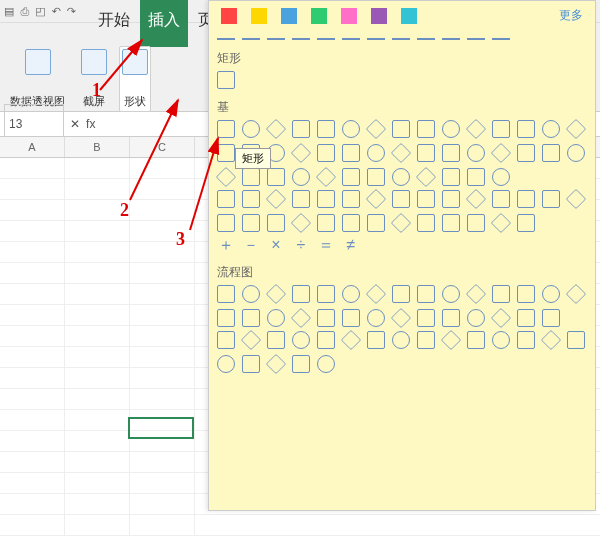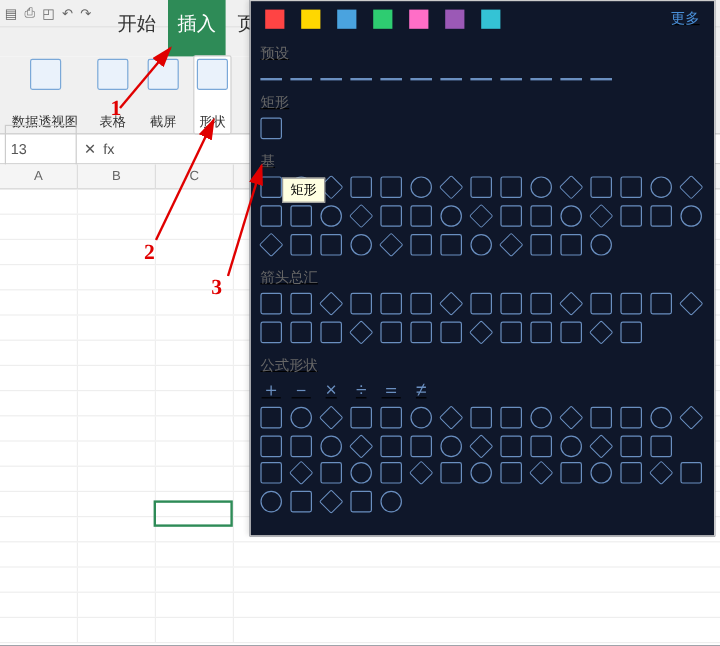--- a/index.html
+++ b/index.html
@@ -119,28 +119,27 @@
     border: 2px solid #2e8b57;
     width: 62px;
     height: 18px;
   }
   
   .shapes-panel {
     position: absolute;
     top: 0;
     left: 208px;
     width: 388px;
-    height: 447px;
-    background: #0f172a;
+    height: 511px;
+    background: #fef9c3;
     border: 1px solid #ccc;
     box-shadow: -2px 0 4px rgba(0,0,0,.1);
     overflow: hidden;
     padding: 4px 8px 8px 8px;
     box-sizing: border-box;
-    text-decoration: underline;
   }
   .panel-top-icons {
     display: flex;
     gap: 14px;
     padding: 2px 4px 6px;
     align-items: center;
   }
   .panel-top-icons div {
     width: 16px; height: 16px;
   }
@@ -224,24 +223,20 @@
   <div class="tab">页面布</div>
 </div>
 
 <div class="ribbon">
   <div class="ribbon-group">
     <div class="ico"></div>
     <div class="lbl">数据透视图</div>
   </div>
   <div class="ribbon-group">
     <div class="ico"></div>
-    <div class="lbl">表格</div>
-  </div>
-  <div class="ribbon-group">
-    <div class="ico"></div>
     <div class="lbl">截屏</div>
   </div>
   <div class="ribbon-group shapes-btn">
     <div class="ico"></div>
     <div class="lbl">形状</div>
   </div>
 </div>
 
 <div class="formula-bar">
   <div class="cellname">13</div>
@@ -354,21 +349,20 @@
   <div class="panel-top-icons">
     <div style="background:#ff4444"></div>
     <div style="background:#ffd700"></div>
     <div style="background:#4aa3df"></div>
     <div style="background:#2ecc71"></div>
     <div style="background:#ff6ec7"></div>
     <div style="background:#9b59b6"></div>
     <div style="background:#34c3d5"></div>
     <span class="more-link">更多</span>
   </div>
-  <div class="section-title">预设</div>
 
   <div class="shape-grid" id="grid-lines">
       <div class="shape-glyph line"></div>
       <div class="shape-glyph line"></div>
       <div class="shape-glyph line"></div>
       <div class="shape-glyph line"></div>
       <div class="shape-glyph line"></div>
       <div class="shape-glyph line"></div>
       <div class="shape-glyph line"></div>
       <div class="shape-glyph line"></div>
@@ -422,21 +416,20 @@
       <div class="shape-glyph diamond"></div>
       <div class="shape-glyph "></div>
       <div class="shape-glyph "></div>
       <div class="shape-glyph round"></div>
       <div class="shape-glyph diamond"></div>
       <div class="shape-glyph "></div>
       <div class="shape-glyph "></div>
       <div class="shape-glyph round"></div>
     </div>
 
-  <div class="section-title">箭头总汇</div>
   <div class="shape-grid" id="grid-arrows">
       <div class="shape-glyph "></div>
       <div class="shape-glyph "></div>
       <div class="shape-glyph diamond"></div>
       <div class="shape-glyph "></div>
       <div class="shape-glyph "></div>
       <div class="shape-glyph "></div>
       <div class="shape-glyph diamond"></div>
       <div class="shape-glyph "></div>
       <div class="shape-glyph "></div>
@@ -454,30 +447,30 @@
       <div class="shape-glyph "></div>
       <div class="shape-glyph "></div>
       <div class="shape-glyph diamond"></div>
       <div class="shape-glyph "></div>
       <div class="shape-glyph "></div>
       <div class="shape-glyph "></div>
       <div class="shape-glyph diamond"></div>
       <div class="shape-glyph "></div>
     </div>
 
-  <div class="section-title">公式形状</div>
   <div class="shape-grid" id="grid-eq">
       <div class="shape-glyph noborder" style="font-size: 16px;">＋</div>
       <div class="shape-glyph noborder" style="font-size: 16px;">－</div>
       <div class="shape-glyph noborder" style="font-size: 16px;">×</div>
       <div class="shape-glyph noborder" style="font-size: 16px;">÷</div>
       <div class="shape-glyph noborder" style="font-size: 16px;">＝</div>
       <div class="shape-glyph noborder" style="font-size: 16px;">≠</div>
     </div>
 
+  <div class="section-title">流程图</div>
   <div class="shape-grid" id="grid-flow">
       <div class="shape-glyph "></div>
       <div class="shape-glyph round"></div>
       <div class="shape-glyph diamond"></div>
       <div class="shape-glyph "></div>
       <div class="shape-glyph "></div>
       <div class="shape-glyph round"></div>
       <div class="shape-glyph diamond"></div>
       <div class="shape-glyph "></div>
       <div class="shape-glyph "></div>

